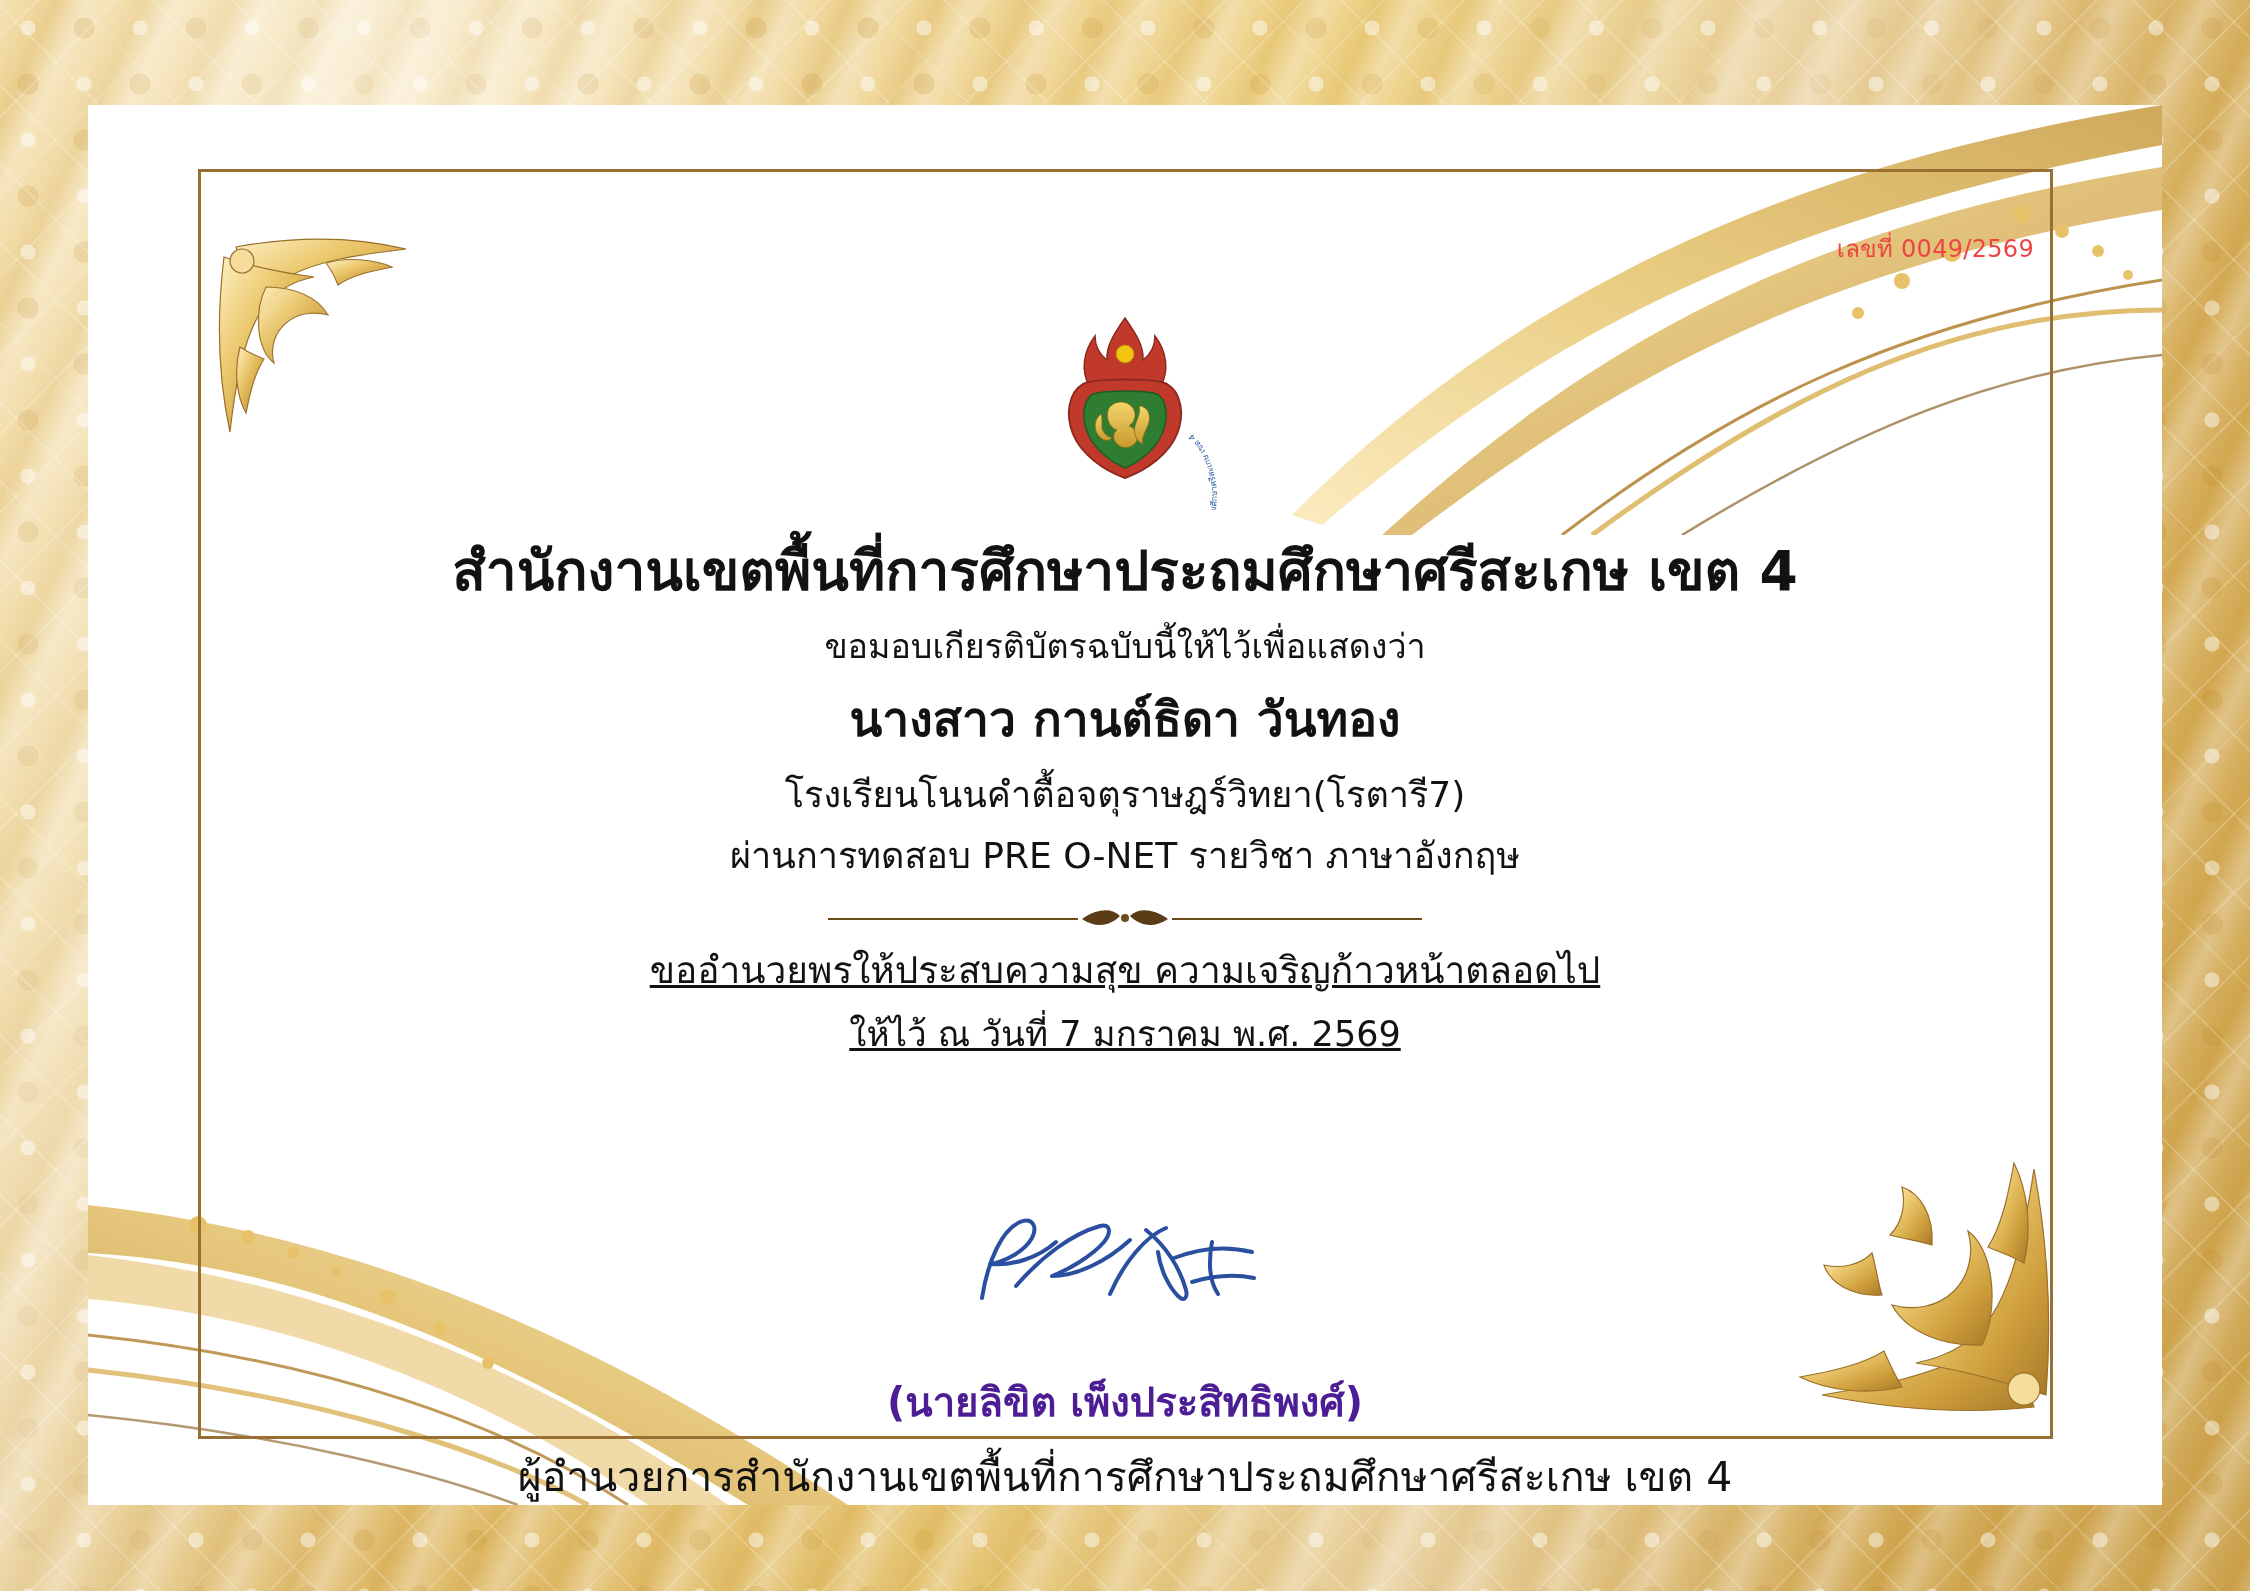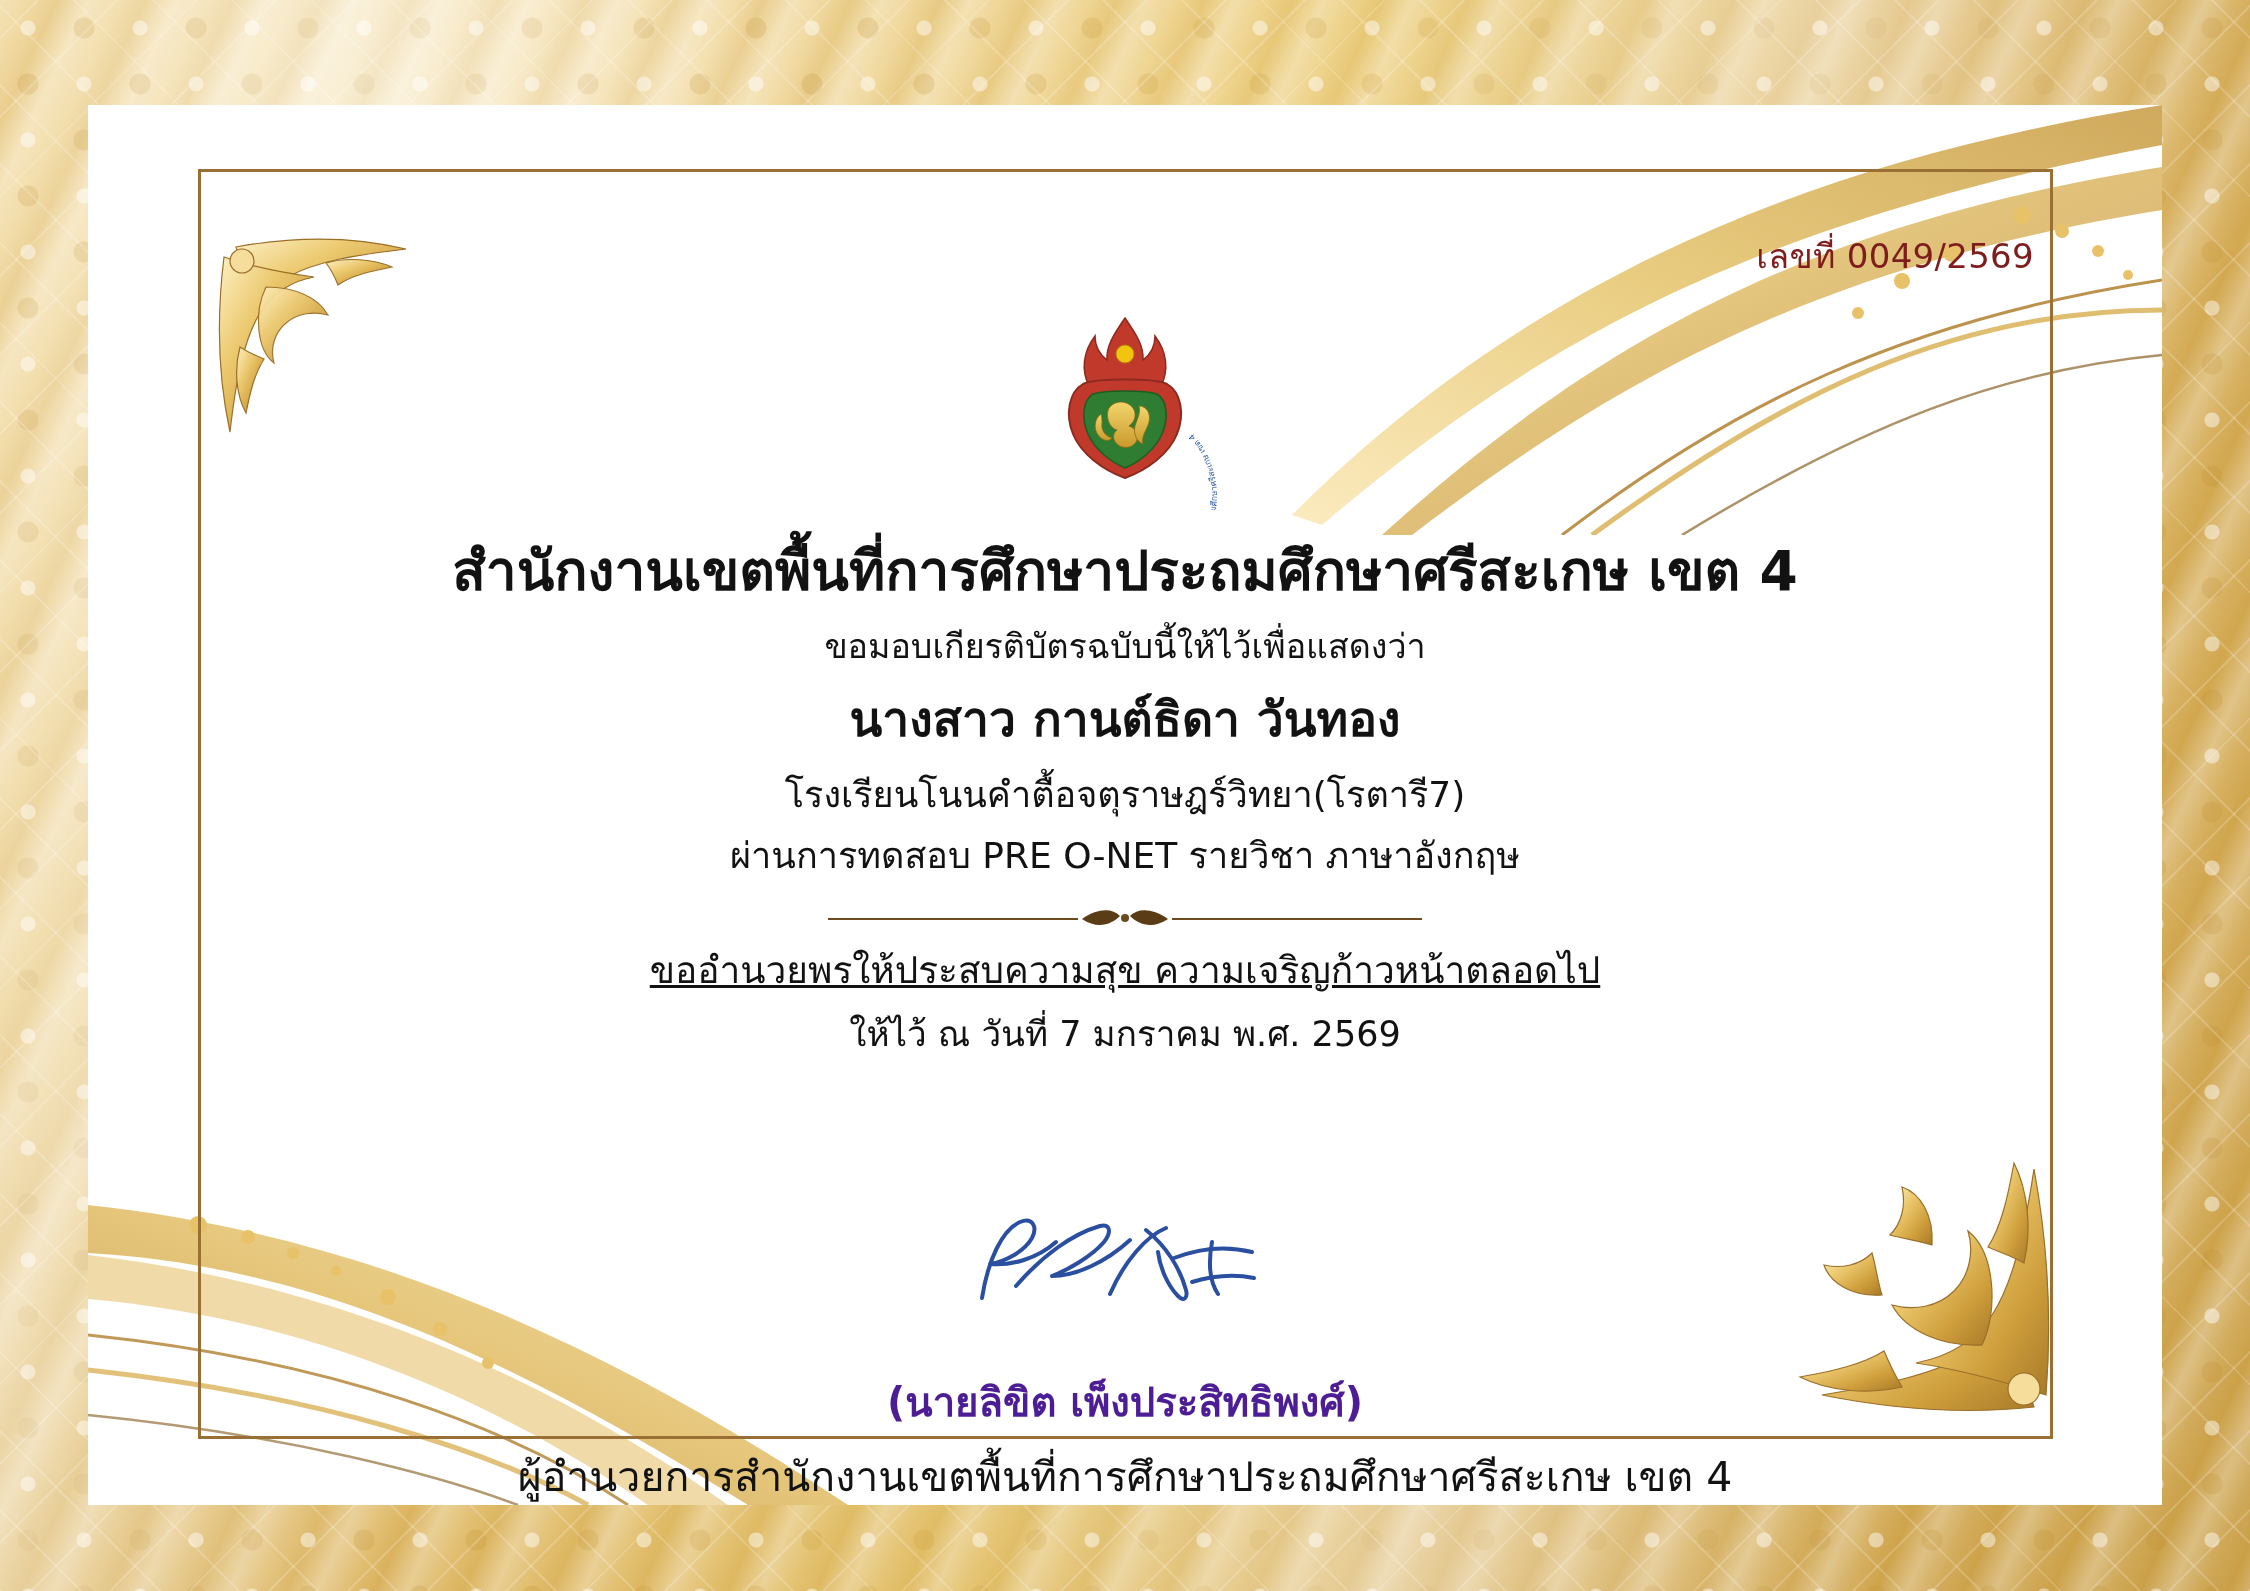--- a/index.html
+++ b/index.html
@@ -93,22 +93,22 @@
 
   
   .corner-tl { position: absolute; left: 118px; top: 122px; }
   .corner-br { position: absolute; right: 110px; bottom: 90px; }
 
   
   .doc-number {
     position: absolute;
     right: 128px;
     top: 124px;
-    font-size: 34px;
-    color: #7f1d1d;
+    font-size: 24px;
+    color: #ef4444;
     letter-spacing: 0.3px;
     font-family: "DejaVu Sans", "Liberation Sans", sans-serif;
   }
 
   
   .emblem-wrap {
     position: absolute;
     left: 50%;
     top: 205px;
     transform: translateX(-50%);
@@ -161,20 +161,21 @@
   .line-bless {
     font-size: 37px;
     margin-top: 10px;
     line-height: 1.35;
     text-decoration: underline;
   }
   .line-date {
     font-size: 35px;
     margin-top: 16px;
     line-height: 1.3;
+    text-decoration: underline;
   }
 
   
   .signature {
     position: absolute;
     left: 50%;
     transform: translateX(-50%);
     top: 1085px;
     width: 330px;
     height: 150px;

